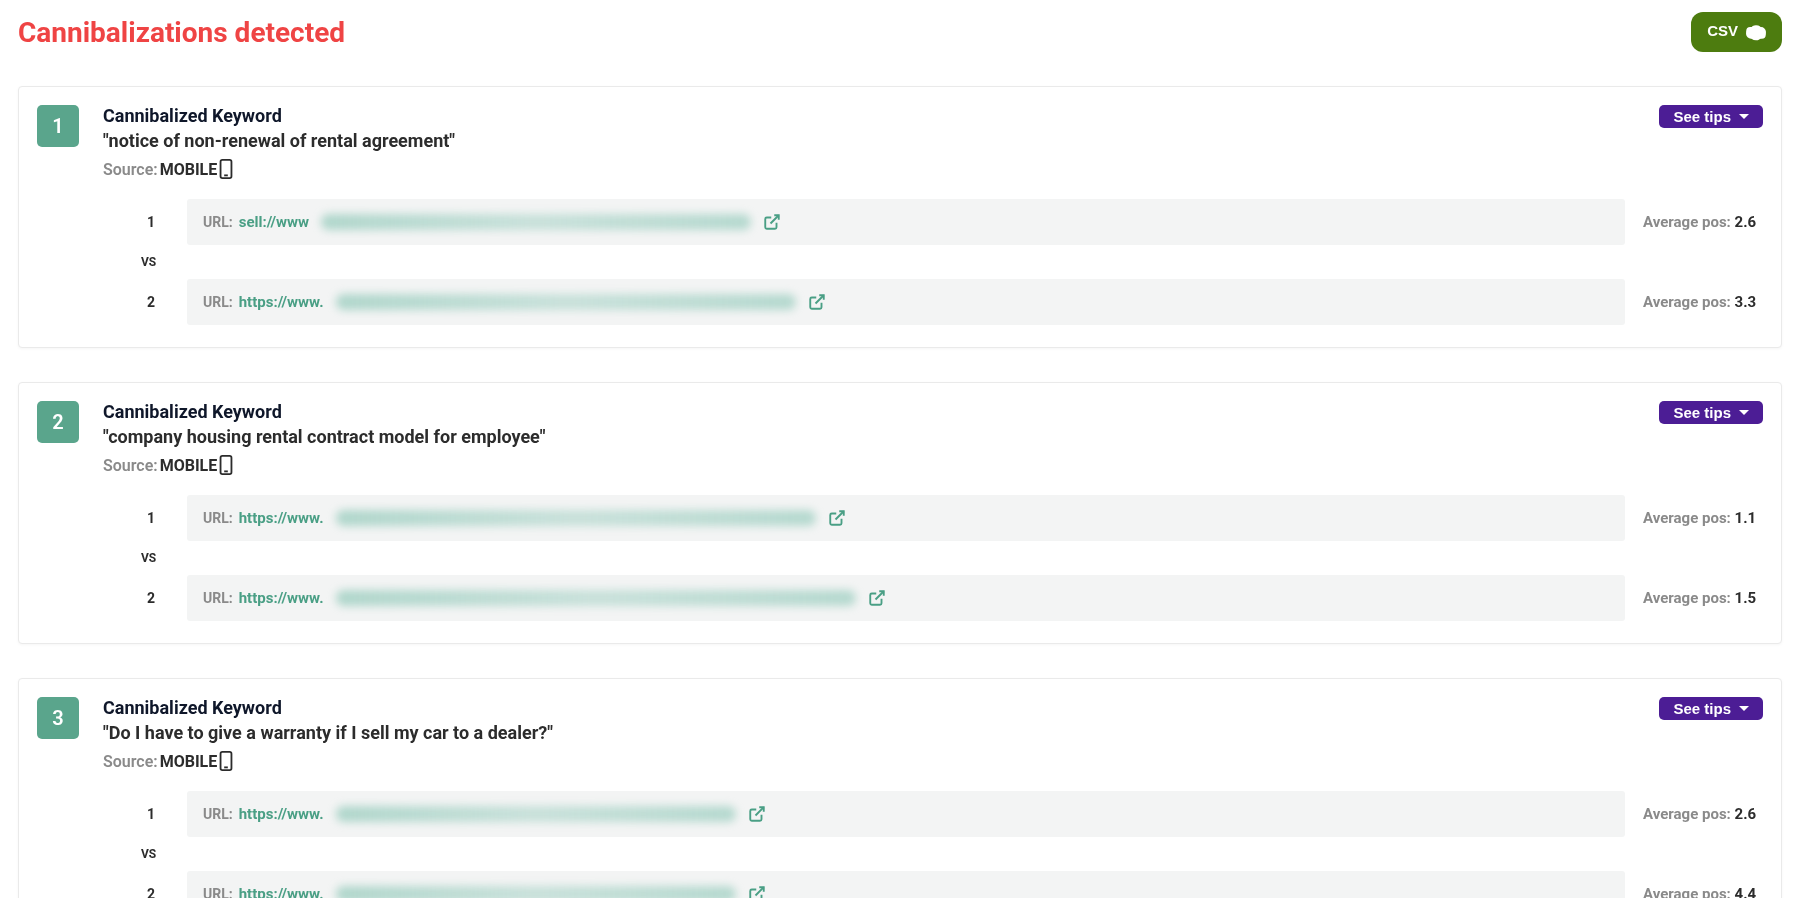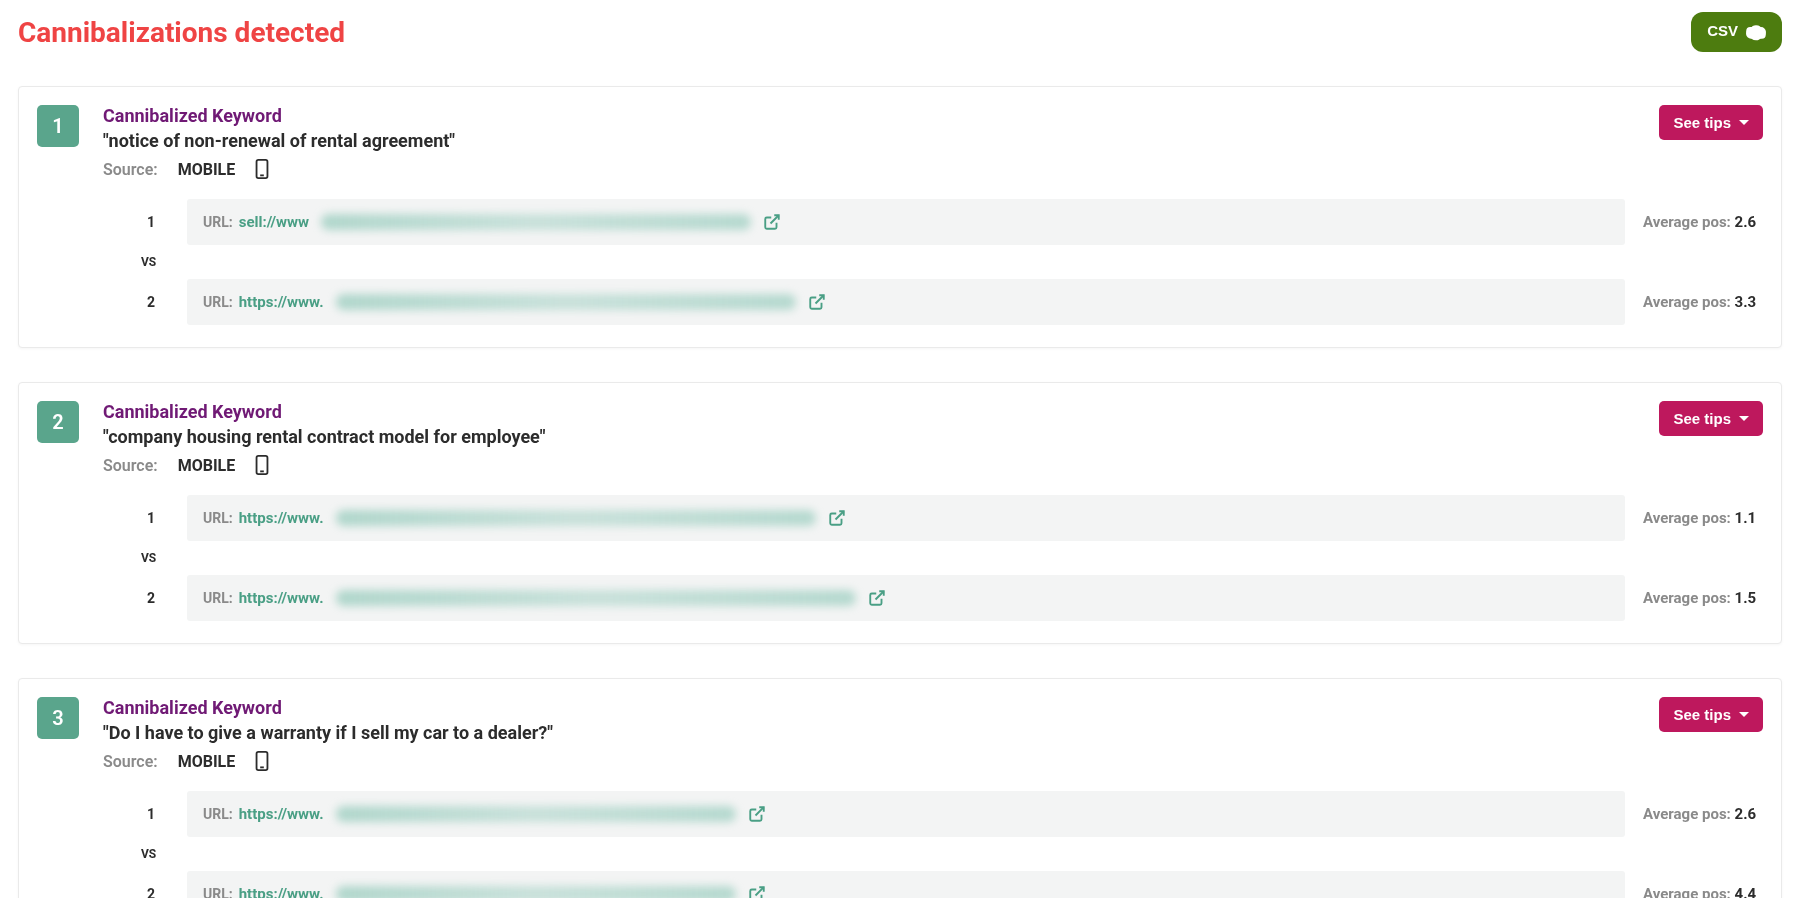--- a/index.html
+++ b/index.html
@@ -60,46 +60,46 @@
     align-items: center;
     justify-content: center;
     font-size: 20px;
     font-weight: 600;
     flex-shrink: 0;
   }
   .kw-block { flex: 1; }
   .kw-label {
     font-size: 18px;
     font-weight: 700;
-    color: #701a75;
+    color: #0f172a;
     margin-bottom: 4px;
   }
   .kw-text {
     font-size: 18px;
     font-weight: 700;
     color: #2c2c2c;
     margin-bottom: 8px;
   }
   .source-line {
     font-size: 16px;
     font-weight: 600;
     color: #8a8a8a;
     display: flex;
     align-items: center;
-    gap: 20px;
+    gap: 2px;
   }
   .source-val { color:#2c2c2c; font-weight:700; }
   .mobile-icon { width:14px; height:20px; }
 
   .tips-btn {
-    background: #be185d;
+    background: #4c1d95;
     color: #fff;
     border: none;
     border-radius: 5px;
-    padding: 9px 14px;
+    padding: 3px 14px;
     font-size: 15px;
     font-weight: 600;
     display: inline-flex;
     align-items: center;
     gap: 8px;
     cursor: pointer;
   }
   .tips-btn .caret {
     width: 0; height: 0;
     border-left: 5px solid transparent;

